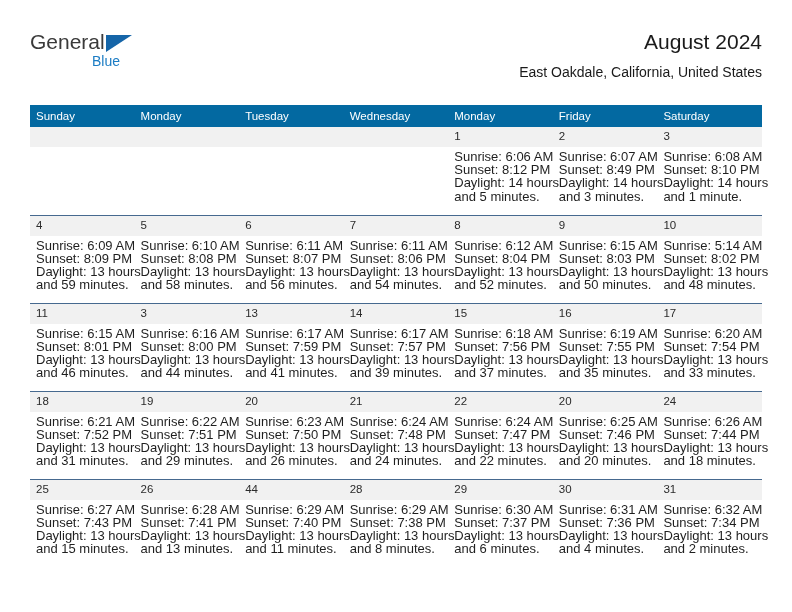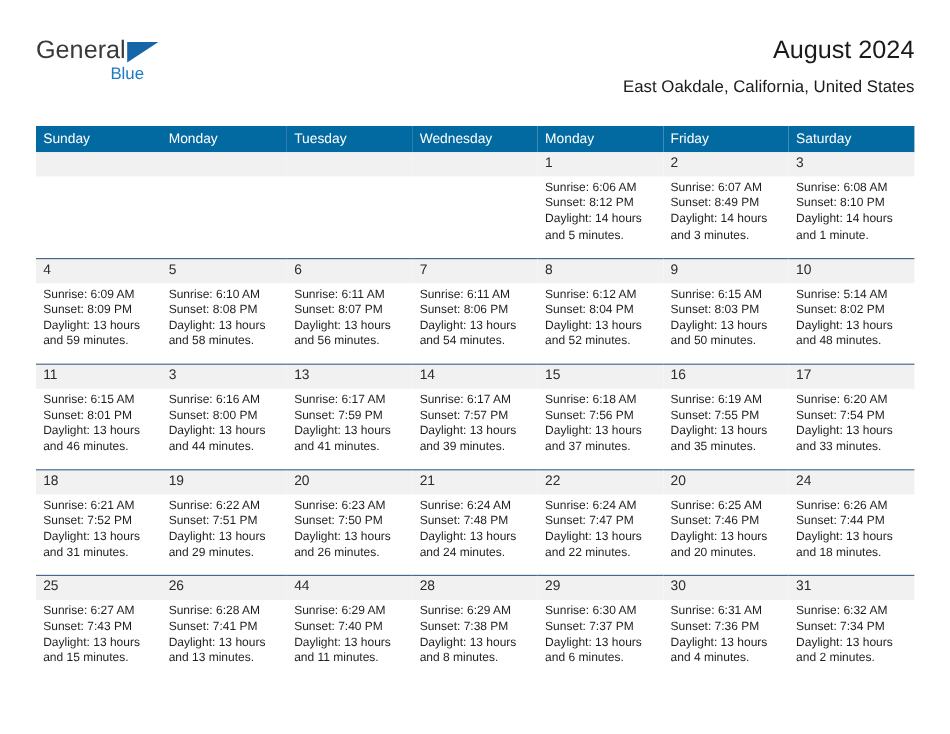--- a/index.html
+++ b/index.html
@@ -119,21 +119,21 @@
     background: #f1f1f1;
     font-size: 11.5px;
     color: #2b2b2b;
     padding: 3px 0 4px 6px;
     line-height: 13px;
     height: 20px;
     box-sizing: border-box;
   }
   .info {
     padding: 3px 5px 0 6px;
-    font-size: 10px;
+    font-size: 13px;
     line-height: 13.2px;
     color: #1f1f1f;
   }
   .info div {
     white-space: nowrap;
   }
   td.empty .daynum {
     background: #f1f1f1;
   }
 </style>

